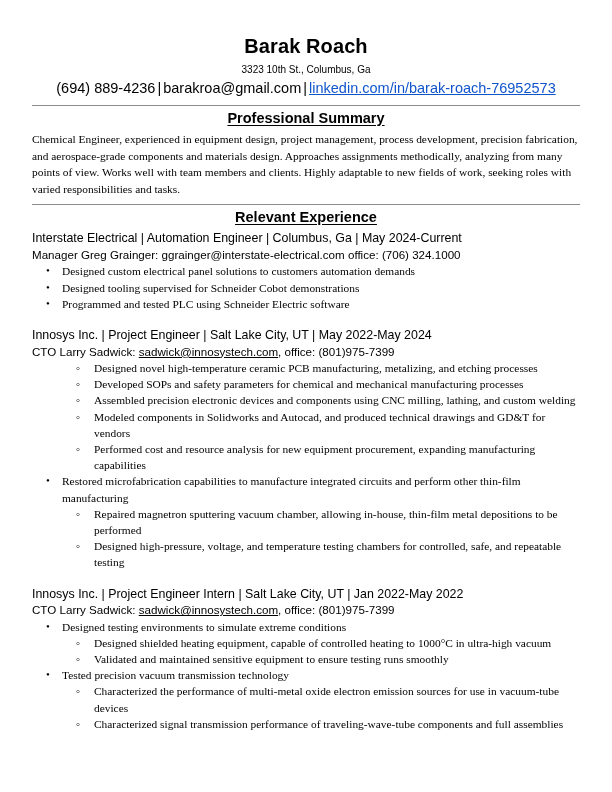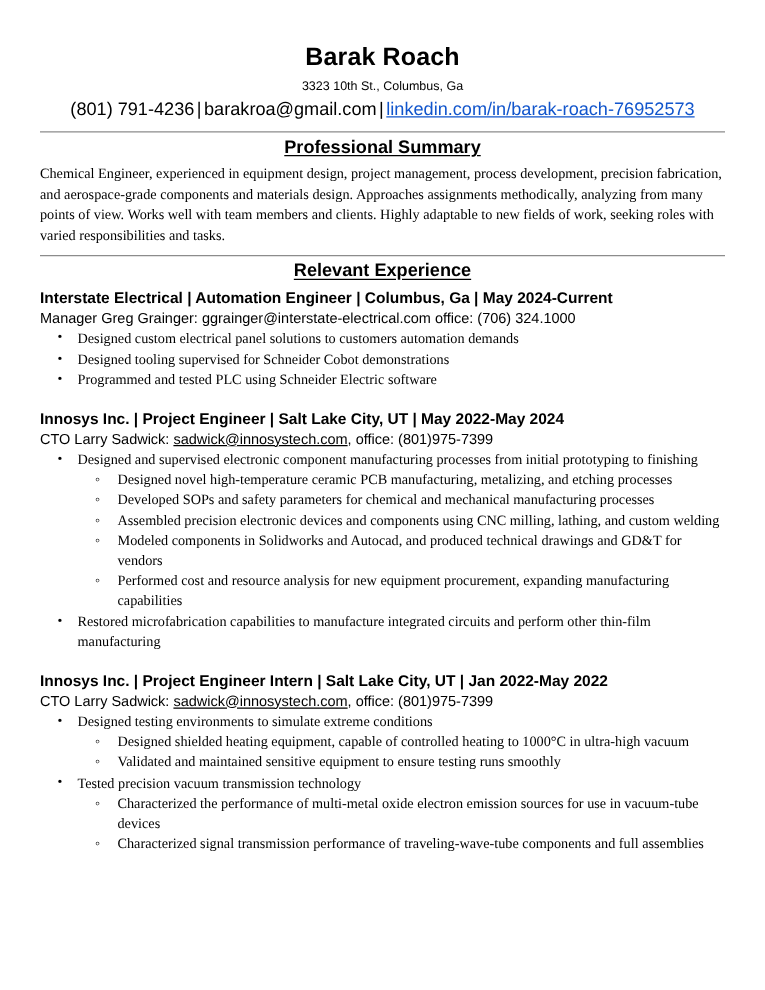--- a/index.html
+++ b/index.html
@@ -78,21 +78,21 @@
     font-size: 11.4px;
     line-height: 1.45;
     text-align: left;
     margin: 0;
   }
 
   
   .job { margin: 0 0 4px 0; }
   .job-title {
     font-family: "Liberation Sans", sans-serif;
-    font-weight: bold;
+    font-weight: normal;
     font-size: 12.4px;
     line-height: 1.34;
     margin: 0;
     white-space: nowrap;
   }
   .job-contact {
     font-family: "Liberation Sans", sans-serif;
     font-size: 11.6px;
     line-height: 1.34;
     margin: 0 0 1px 0;
@@ -146,21 +146,21 @@
 </style>
 </head>
 <body>
 
 <div class="page">
 
   <div>
     <h1 class="name">Barak Roach</h1>
     <p class="address">3323 10th St., Columbus, Ga</p>
     <p class="contact-line">
-      <span>(801) 791-4236</span><span class="sep">|</span><span>barakroa@gmail.com</span><span class="sep">|</span><a class="link-blue" href="#">linkedin.com/in/barak-roach-76952573</a>
+      <span>(694) 889-4236</span><span class="sep">|</span><span>barakroa@gmail.com</span><span class="sep">|</span><a class="link-blue" href="#">linkedin.com/in/barak-roach-76952573</a>
     </p>
   </div>
 
   <hr class="rule">
   <h2 class="section-head"><span>Professional Summary</span></h2>
   <p class="summary">Chemical Engineer, experienced in equipment design, project management, process development, precision fabrication, and aerospace-grade components and materials design. Approaches assignments methodically, analyzing from many points of view. Works well with team members and clients. Highly adaptable to new fields of work, seeking roles with varied responsibilities and tasks.</p>
 
   <hr class="rule">
   <h2 class="section-head"><span>Relevant Experience</span></h2>
 
@@ -179,31 +179,34 @@
             <span class="btext">Programmed and tested PLC using Schneider Electric software</span>
           </li>
         </ul>
       </div>
       <div class="job-gap"></div>
       <div class="job">
         <p class="job-title">Innosys Inc. | Project Engineer | Salt Lake City, UT | May 2022-May 2024</p>
         <p class="job-contact"><span>CTO Larry Sadwick: </span><span class="u">sadwick@innosystech.com</span><span>, office: (801)975-7399</span></p>
         <ul class="lvl1">
           <li>
-            <span class="btext">Designed and supervised electronic component manufacturing processes from initial prototyping to finishing</span>
             <ul class="lvl2">
               <li>Designed novel high-temperature ceramic PCB manufacturing, metalizing, and etching processes</li>
               <li>Developed SOPs and safety parameters for chemical and mechanical manufacturing processes</li>
               <li>Assembled precision electronic devices and components using CNC milling, lathing, and custom welding</li>
               <li>Modeled components in Solidworks and Autocad, and produced technical drawings and GD&amp;T for vendors</li>
               <li>Performed cost and resource analysis for new equipment procurement, expanding manufacturing capabilities</li>
             </ul>
           </li>
           <li>
             <span class="btext">Restored microfabrication capabilities to manufacture integrated circuits and perform other thin-film manufacturing</span>
+            <ul class="lvl2">
+              <li>Repaired magnetron sputtering vacuum chamber, allowing in-house, thin-film metal depositions to be performed</li>
+              <li>Designed high-pressure, voltage, and temperature testing chambers for controlled, safe, and repeatable testing</li>
+            </ul>
           </li>
         </ul>
       </div>
       <div class="job-gap"></div>
       <div class="job">
         <p class="job-title">Innosys Inc. | Project Engineer Intern | Salt Lake City, UT | Jan 2022-May 2022</p>
         <p class="job-contact"><span>CTO Larry Sadwick: </span><span class="u">sadwick@innosystech.com</span><span>, office: (801)975-7399</span></p>
         <ul class="lvl1">
           <li>
             <span class="btext">Designed testing environments to simulate extreme conditions</span>

